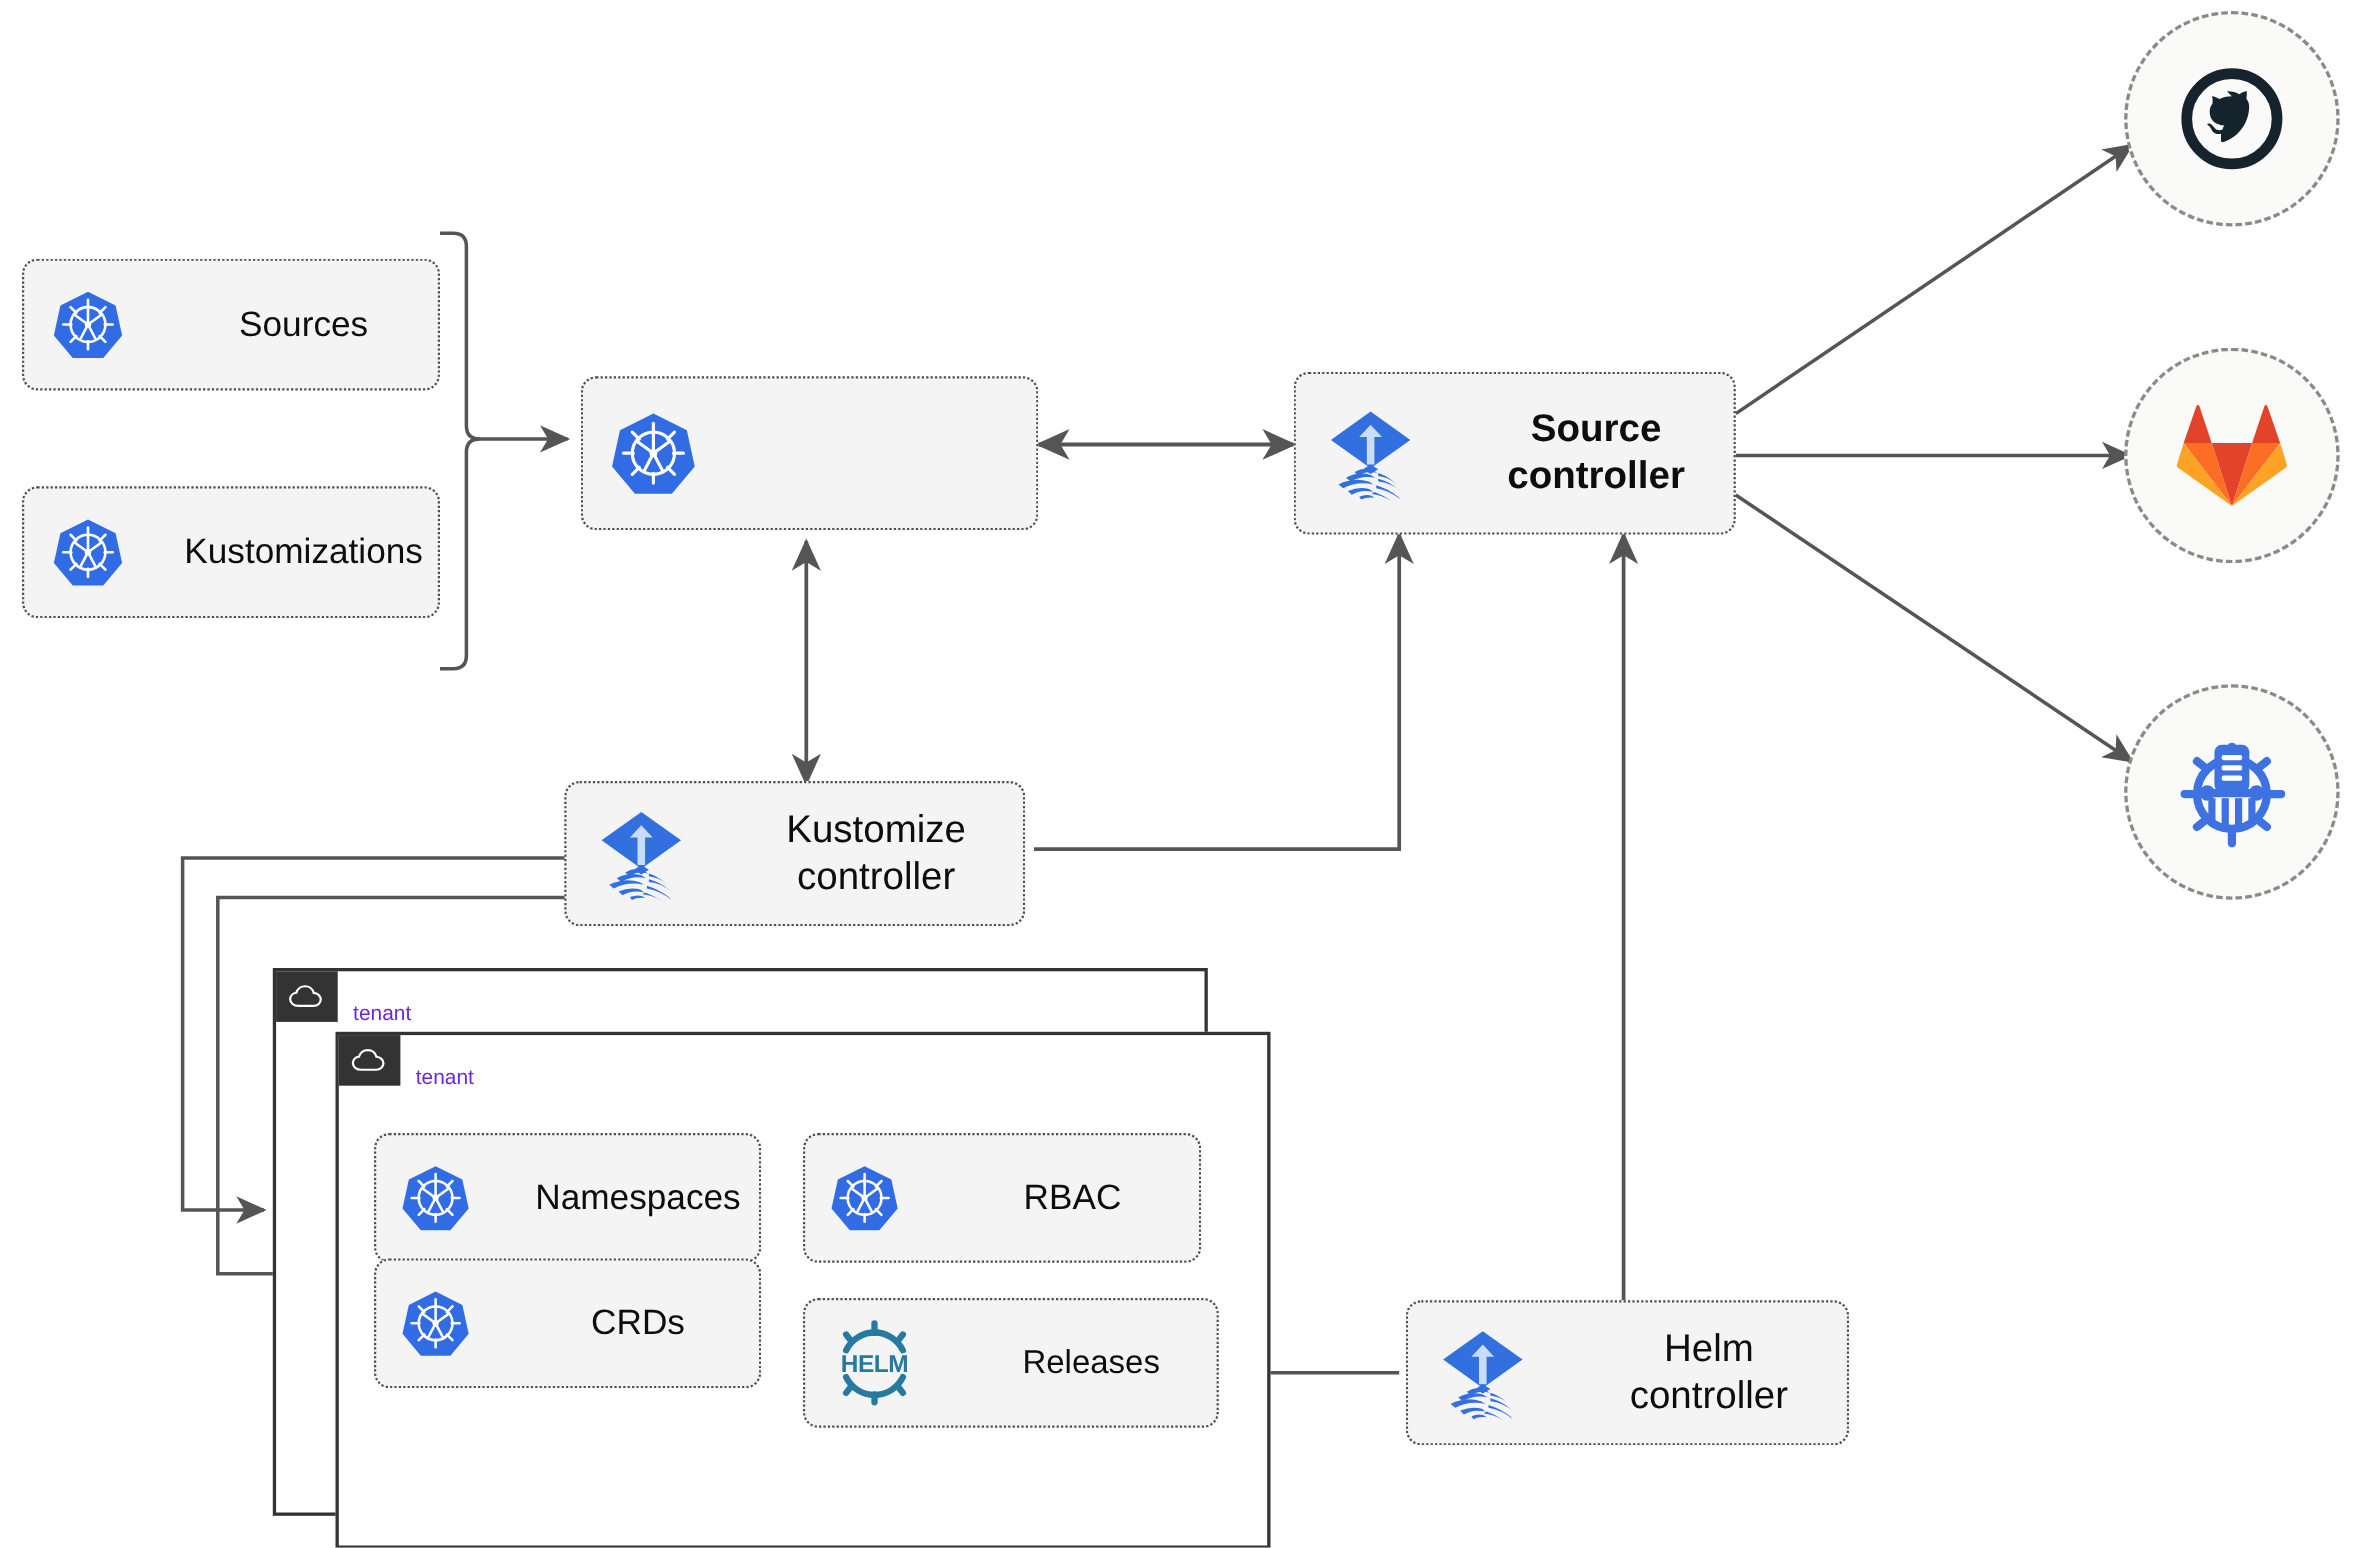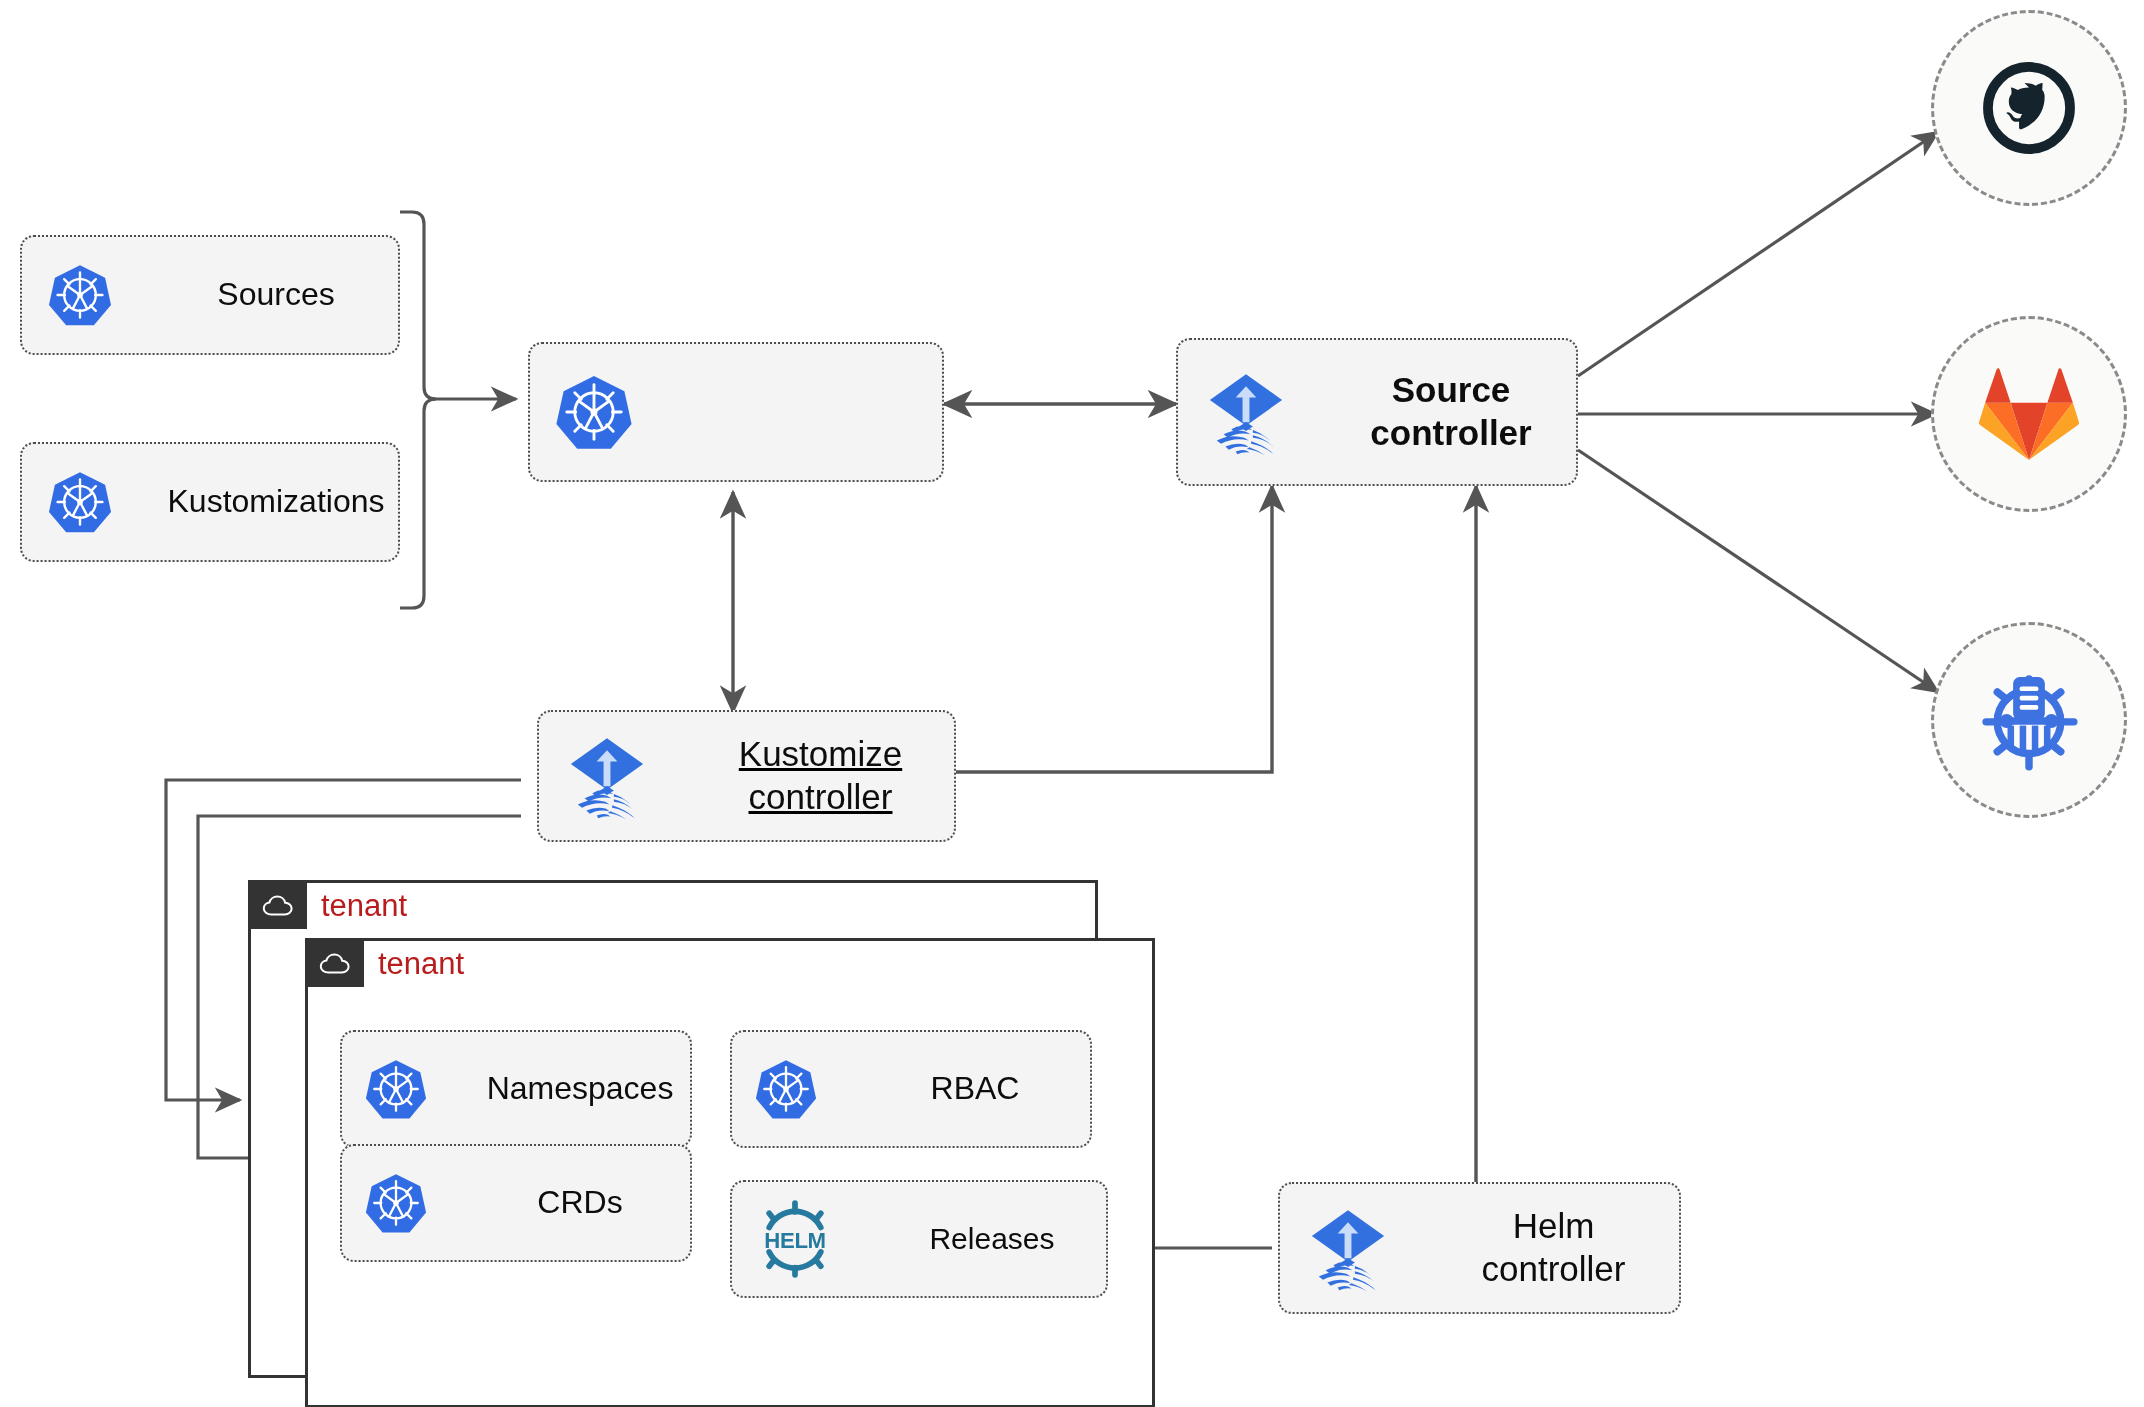--- a/index.html
+++ b/index.html
@@ -46,23 +46,23 @@
   .tenant-tab{
     position:absolute;
     top:0;left:0;
     height:46px;
     background:#333333;
     width:56px;
     display:flex;align-items:center;justify-content:center;
   }
   .tenant-name{
     position:absolute;
-    top:0;left:70px;height:46px;
+    top:16px;left:70px;height:46px;
     display:flex;align-items:center;
-    font-size:31px;color:#b91c1c;
+    font-size:19px;color:#6d28d9;
   }
 
   svg.edges{position:absolute;left:0;top:0;width:2144px;height:1407px;pointer-events:none;}
 </style>
 </head>
 <body>
 
 <div id="stage">
 
   <svg class="edges" viewBox="0 0 2144 1407">
@@ -207,21 +207,21 @@
           <path d="M26 90 q12 -5 23 -2 l4 3 q-13 -3 -23 3 Z"></path>
           <path d="M54 91 q11 4 19 10 q-11 -7 -22 -8 Z"></path>
           <path d="M38 96 q7 -3 13 -1 l3 2 q-8 -1 -14 2 Z"></path>
         </g>
       </svg>
     </div>
     <div class="lbl" style="font-size:35px;font-weight:bold;">Source
 controller</div>
   </div>
 
-  <div class="node" style="left:537px;top:710px;width:419px;height:132px;padding:0 12px;text-decoration:underline;">
+  <div class="node" style="left:513px;top:710px;width:419px;height:132px;padding:0 12px;">
     <div class="ico" style="width:112px;">
       <svg width="86" height="86" viewBox="0 0 100 100">
         <path d="M50 6 L92 36 L50 66 L8 36 Z" fill="#3270e0"></path>
         <path d="M50 20 L62 33 L54 33 L54 62 L46 62 L46 33 L38 33 Z" fill="#c9dcfa"></path>
         <g fill="#3270e0">
           <path d="M50 62 L58 67 L50 72 L42 67 Z"></path>
           <path d="M33 70 q10 -6 20 -2 l4 3 q-11 -3 -20 3 Z"></path>
           <path d="M58 71 q9 3 16 9 l4 3 q-10 -8 -20 -9 Z"></path>
           <path d="M24 76 q13 -7 26 -3 l5 3 q-14 -3 -26 4 Z"></path>
           <path d="M58 77 q12 3 21 11 l4 3 q-12 -10 -25 -11 Z"></path>

